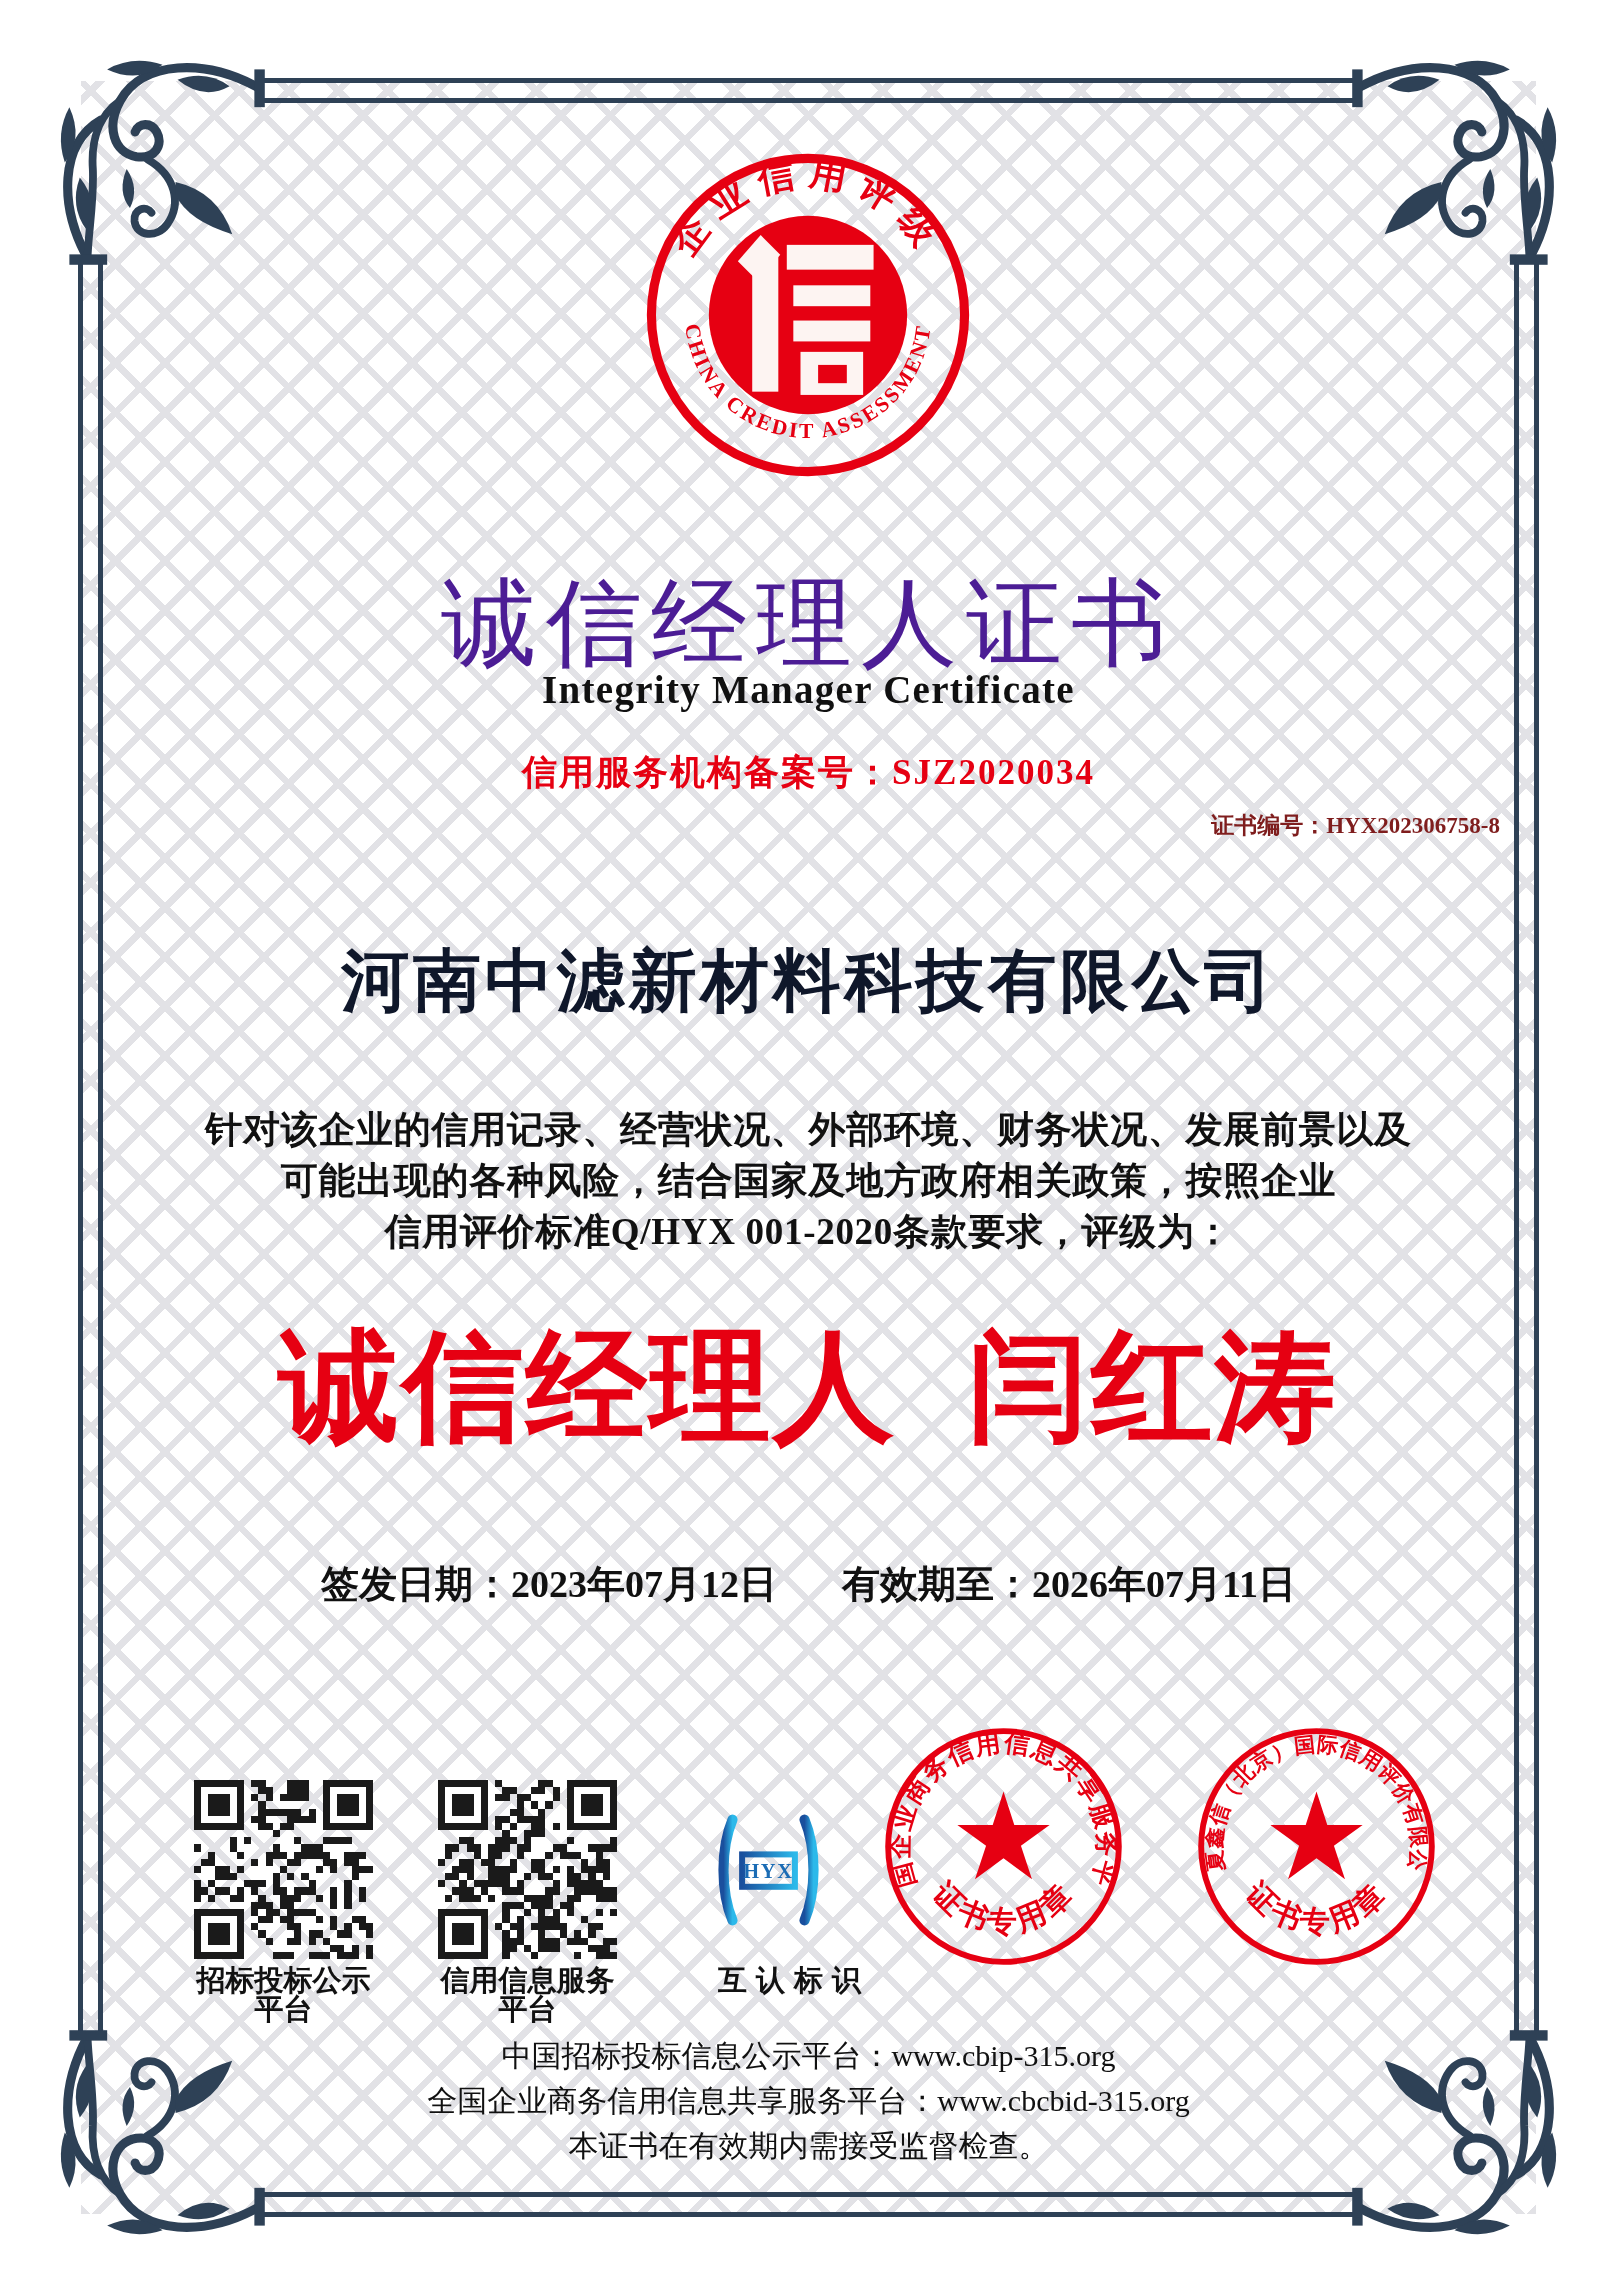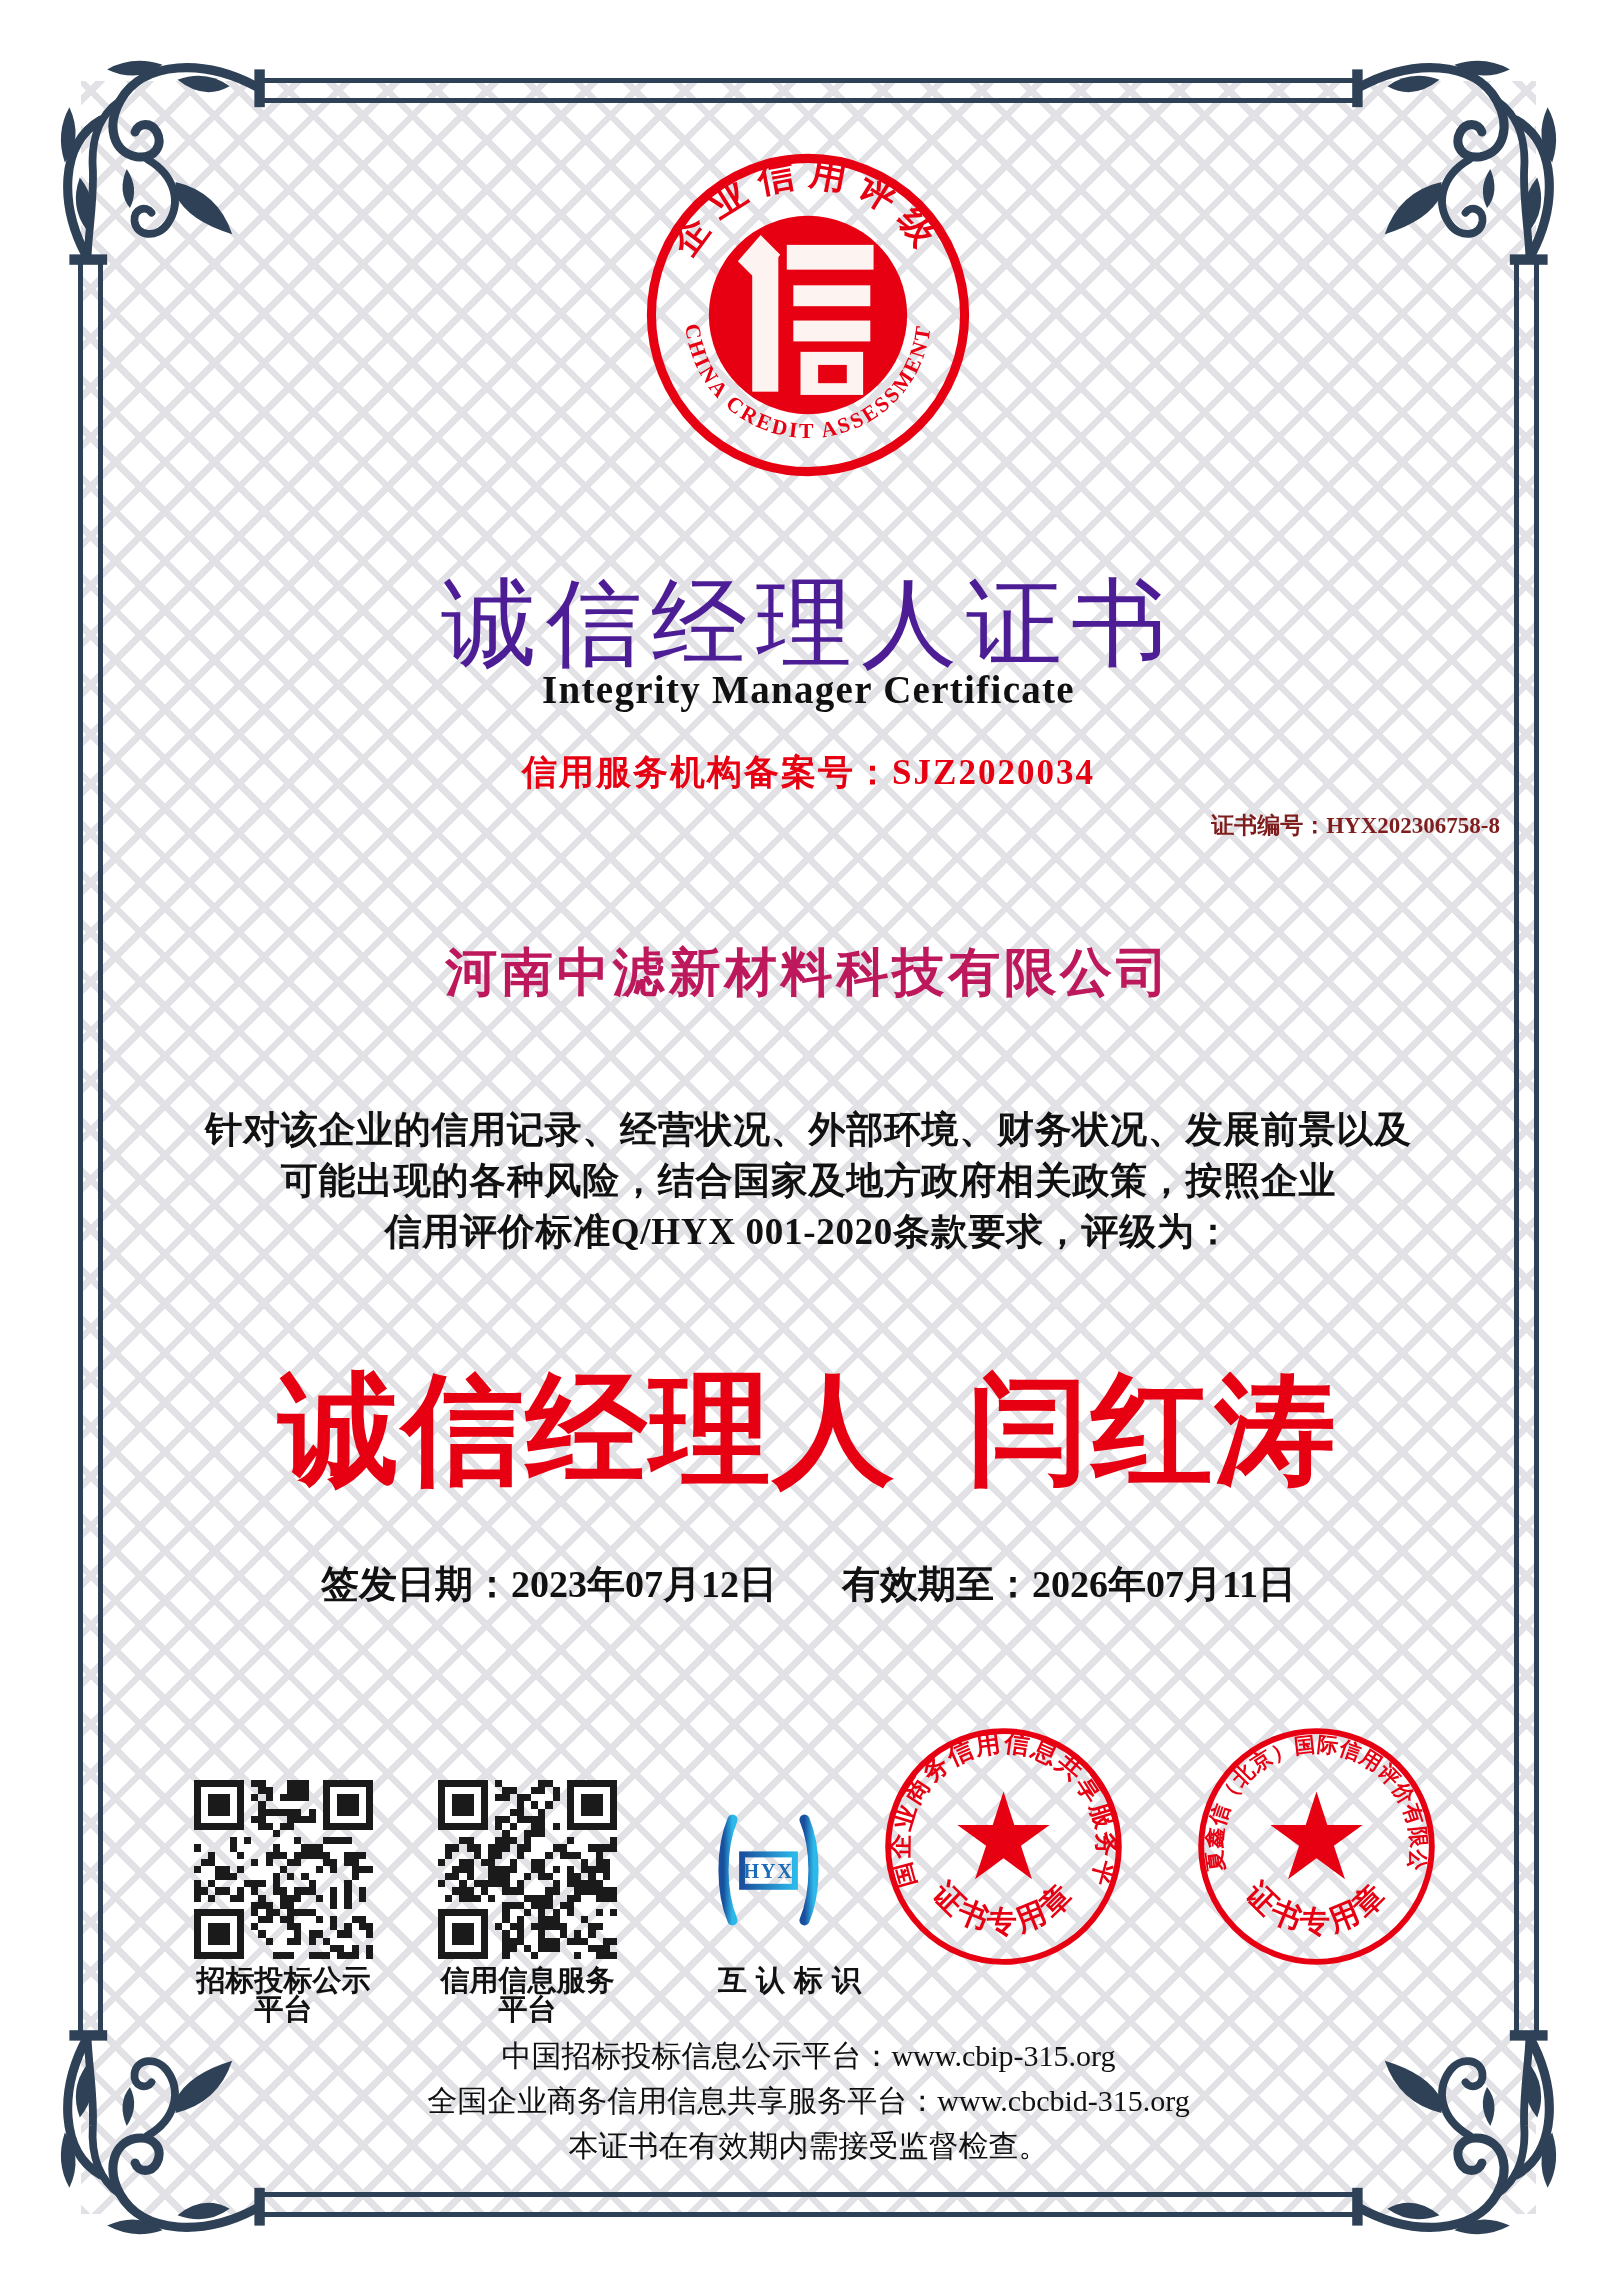--- a/index.html
+++ b/index.html
@@ -26,24 +26,24 @@
   .corner.bl{left:29px;bottom:29px;transform:scaleY(-1);}
   .corner.br{right:29px;bottom:29px;transform:scale(-1,-1);}
 
   .abs{position:absolute;}
   .center-line{left:0;width:100%;text-align:center;}
 
   .title{top:576px;font-size:96px;font-weight:normal;color:#4c1d95;letter-spacing:9px;line-height:1;}
   .subtitle{top:670px;font-size:39px;font-weight:bold;color:#111;letter-spacing:1.3px;line-height:1;}
   .record{top:755px;font-size:35px;font-weight:bold;color:#e60012;letter-spacing:2px;line-height:1;}
   .certno{top:814px;right:117px;font-size:23px;font-weight:bold;color:#7f1d1d;line-height:1;}
-  .company{top:947px;font-size:52px;font-weight:bold;color:#be185d;letter-spacing:3.9px;line-height:1;}
+  .company{top:947px;font-size:68px;font-weight:bold;color:#0f172a;letter-spacing:3.9px;line-height:1;}
   .paragraph{top:1104px;font-size:37px;font-weight:bold;color:#111;line-height:51px;letter-spacing:0.7px;}
   .rating{top:1327px;display:flex;justify-content:center;gap:71px;width:100%;
-          font-size:121px;font-weight:bold;color:#e60012;line-height:1;letter-spacing:2.6px;margin-top:43px;}
+          font-size:121px;font-weight:bold;color:#e60012;line-height:1;letter-spacing:2.6px;}
   .dates{top:1565px;display:flex;justify-content:center;gap:65px;width:100%;
          font-size:38px;font-weight:bold;color:#111;line-height:1;}
   .qr-label{top:1966px;font-size:29px;font-weight:bold;color:#111;text-align:center;line-height:1;}
   .hyx-label{top:1966px;font-size:29px;font-weight:bold;color:#111;text-align:center;letter-spacing:9px;line-height:1;}
   .footer-line{font-size:30px;font-weight:normal;color:#111;line-height:1;}
   .f1{top:2041px}.f2{top:2086px}.f3{top:2131px}
 
   svg text{font-family:"Liberation Serif","DejaVu Serif",serif;}
 </style>
 </head>

